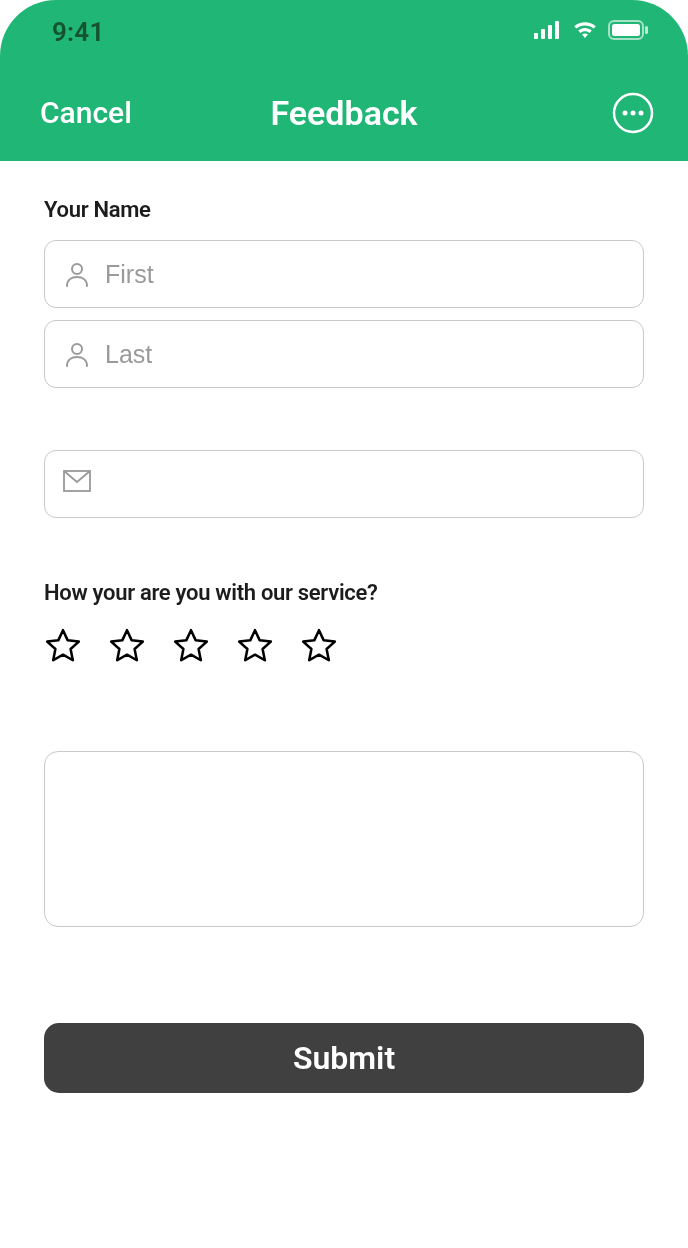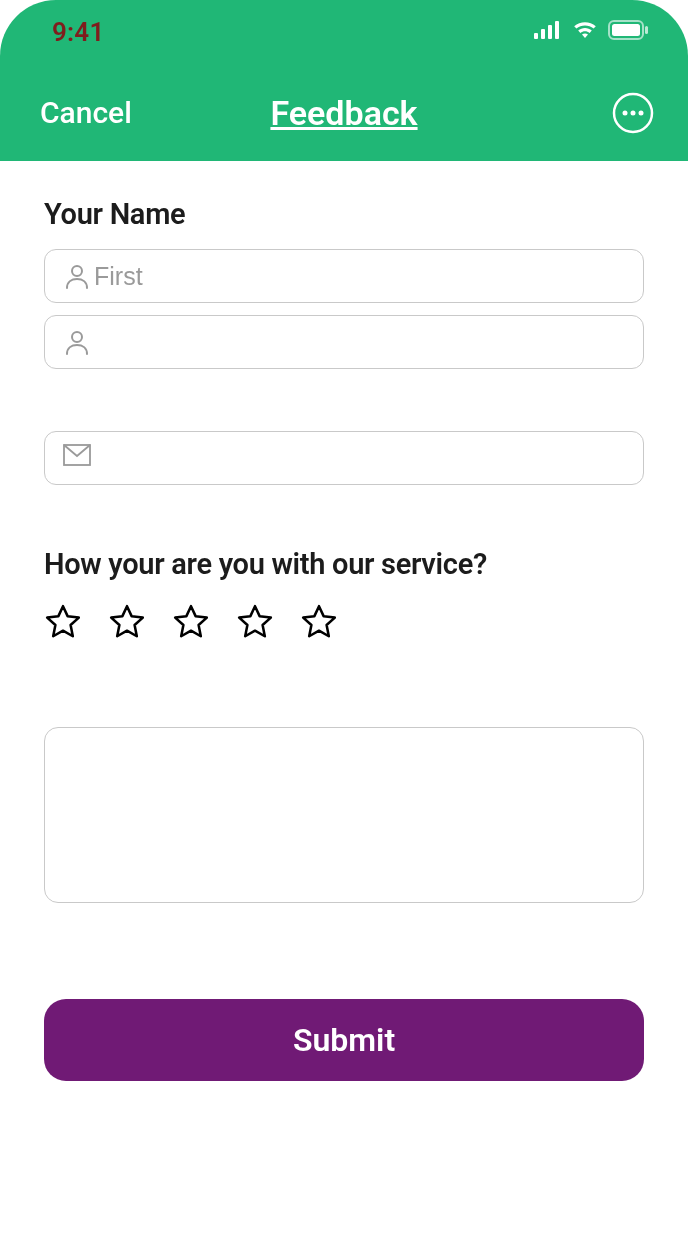--- a/index.html
+++ b/index.html
@@ -22,21 +22,21 @@
       background: #fff;
       position: relative;
     }
     .status-bar {
       background: #20B776;
       height: 64px;
       display: flex;
       align-items: center;
       justify-content: space-between;
       padding: 0 38px 0 52px;
-      color: #7f1d1d;
+      color: #14532d;
     }
     .status-time {
       font-size: 26px;
       font-weight: 600;
       letter-spacing: 0.2px;
     }
     .status-icons {
       display: flex;
       align-items: center;
       gap: 10px;
@@ -55,45 +55,44 @@
       font-weight: 500;
       color: #fff;
     }
     .nav-title {
       font-size: 34px;
       font-weight: 600;
       color: #fff;
       position: absolute;
       left: 50%;
       transform: translateX(-50%);
-      text-decoration: underline;
     }
     .nav-more {
       width: 42px;
       height: 42px;
     }
     .content {
       padding: 36px 44px 0 44px;
     }
     .section-label {
-      font-size: 29px;
+      font-size: 22px;
       font-weight: 600;
       color: #1c1c1c;
       margin-bottom: 18px;
       letter-spacing: -0.3px;
     }
     .input-wrapper {
       display: flex;
       align-items: center;
       border: 1px solid #c9c9c9;
       border-radius: 12px;
-      height: 54px;
+      height: 68px;
       padding: 0 18px;
       margin-bottom: 12px;
-      gap: 3px;
+      gap: 14px;
     }
     .input-wrapper input {
       flex: 1;
       border: none;
       outline: none;
       font-size: 25px;
       color: #333;
       background: transparent;
     }
     .input-wrapper input::placeholder {
@@ -129,23 +128,23 @@
       height: 100%;
       border: none;
       outline: none;
       resize: none;
       font-size: 24px;
       font-family: inherit;
       background: transparent;
     }
     .submit-button {
       margin: 96px 0 0 0;
-      background: #701a75;
-      height: 82px;
-      border-radius: 22px;
+      background: #404040;
+      height: 70px;
+      border-radius: 15px;
       display: flex;
       align-items: center;
       justify-content: center;
       color: #fff;
       font-size: 32px;
       font-weight: 600;
       cursor: pointer;
     }
   </style>
 </head>
@@ -206,20 +205,21 @@
       </span>
       <input type="text" placeholder="First" style="">
     </div>
     <div class="input-wrapper">
       <span class="input-icon">
         <svg width="28" height="28" viewBox="0 0 28 28">
           <circle cx="14" cy="9" r="5" stroke="#9a9a9a" stroke-width="2" fill="none"></circle>
           <path d="M4 26 C4 20 8.5 17 14 17 C19.5 17 24 20 24 26" stroke="#9a9a9a" stroke-width="2" fill="none" stroke-linecap="round"></path>
         </svg>
       </span>
+      <input type="text" placeholder="Last" style="">
     </div>
 
     <div class="section-gap"></div>
 
     <div class="input-wrapper">
       <span class="input-icon">
         <svg width="28" height="22" viewBox="0 0 28 22">
           <rect x="1" y="1" width="26" height="20" stroke="#9a9a9a" stroke-width="1.8" fill="none"></rect>
           <path d="M1 1 L14 12 L27 1" stroke="#9a9a9a" stroke-width="1.8" fill="none"></path>
         </svg>

